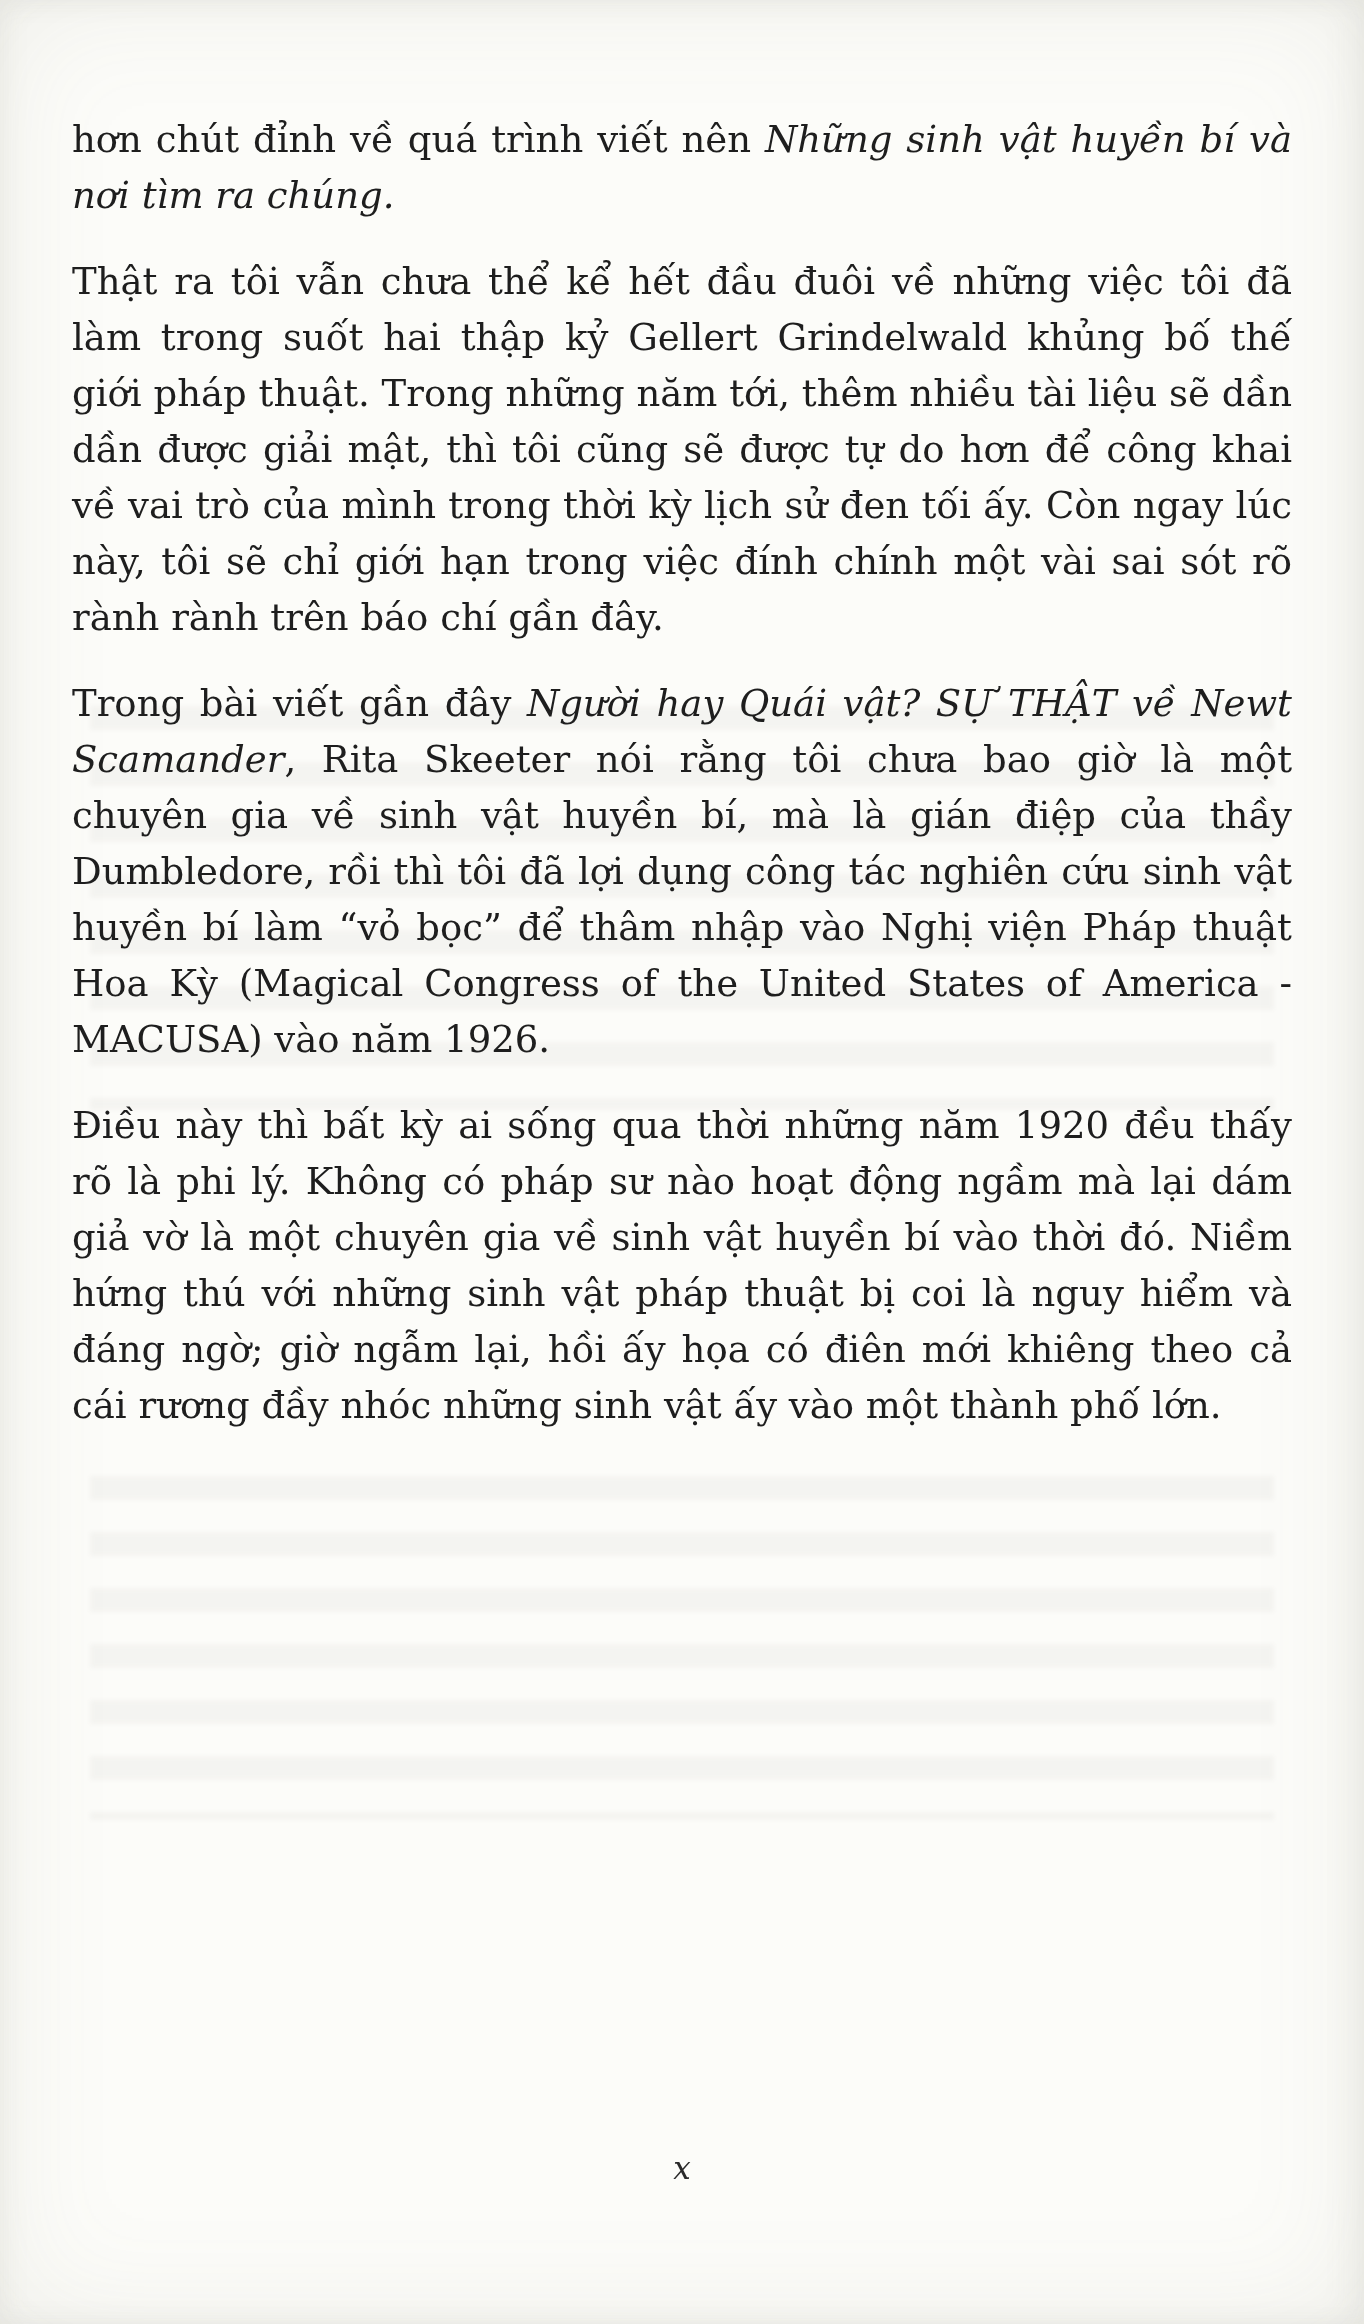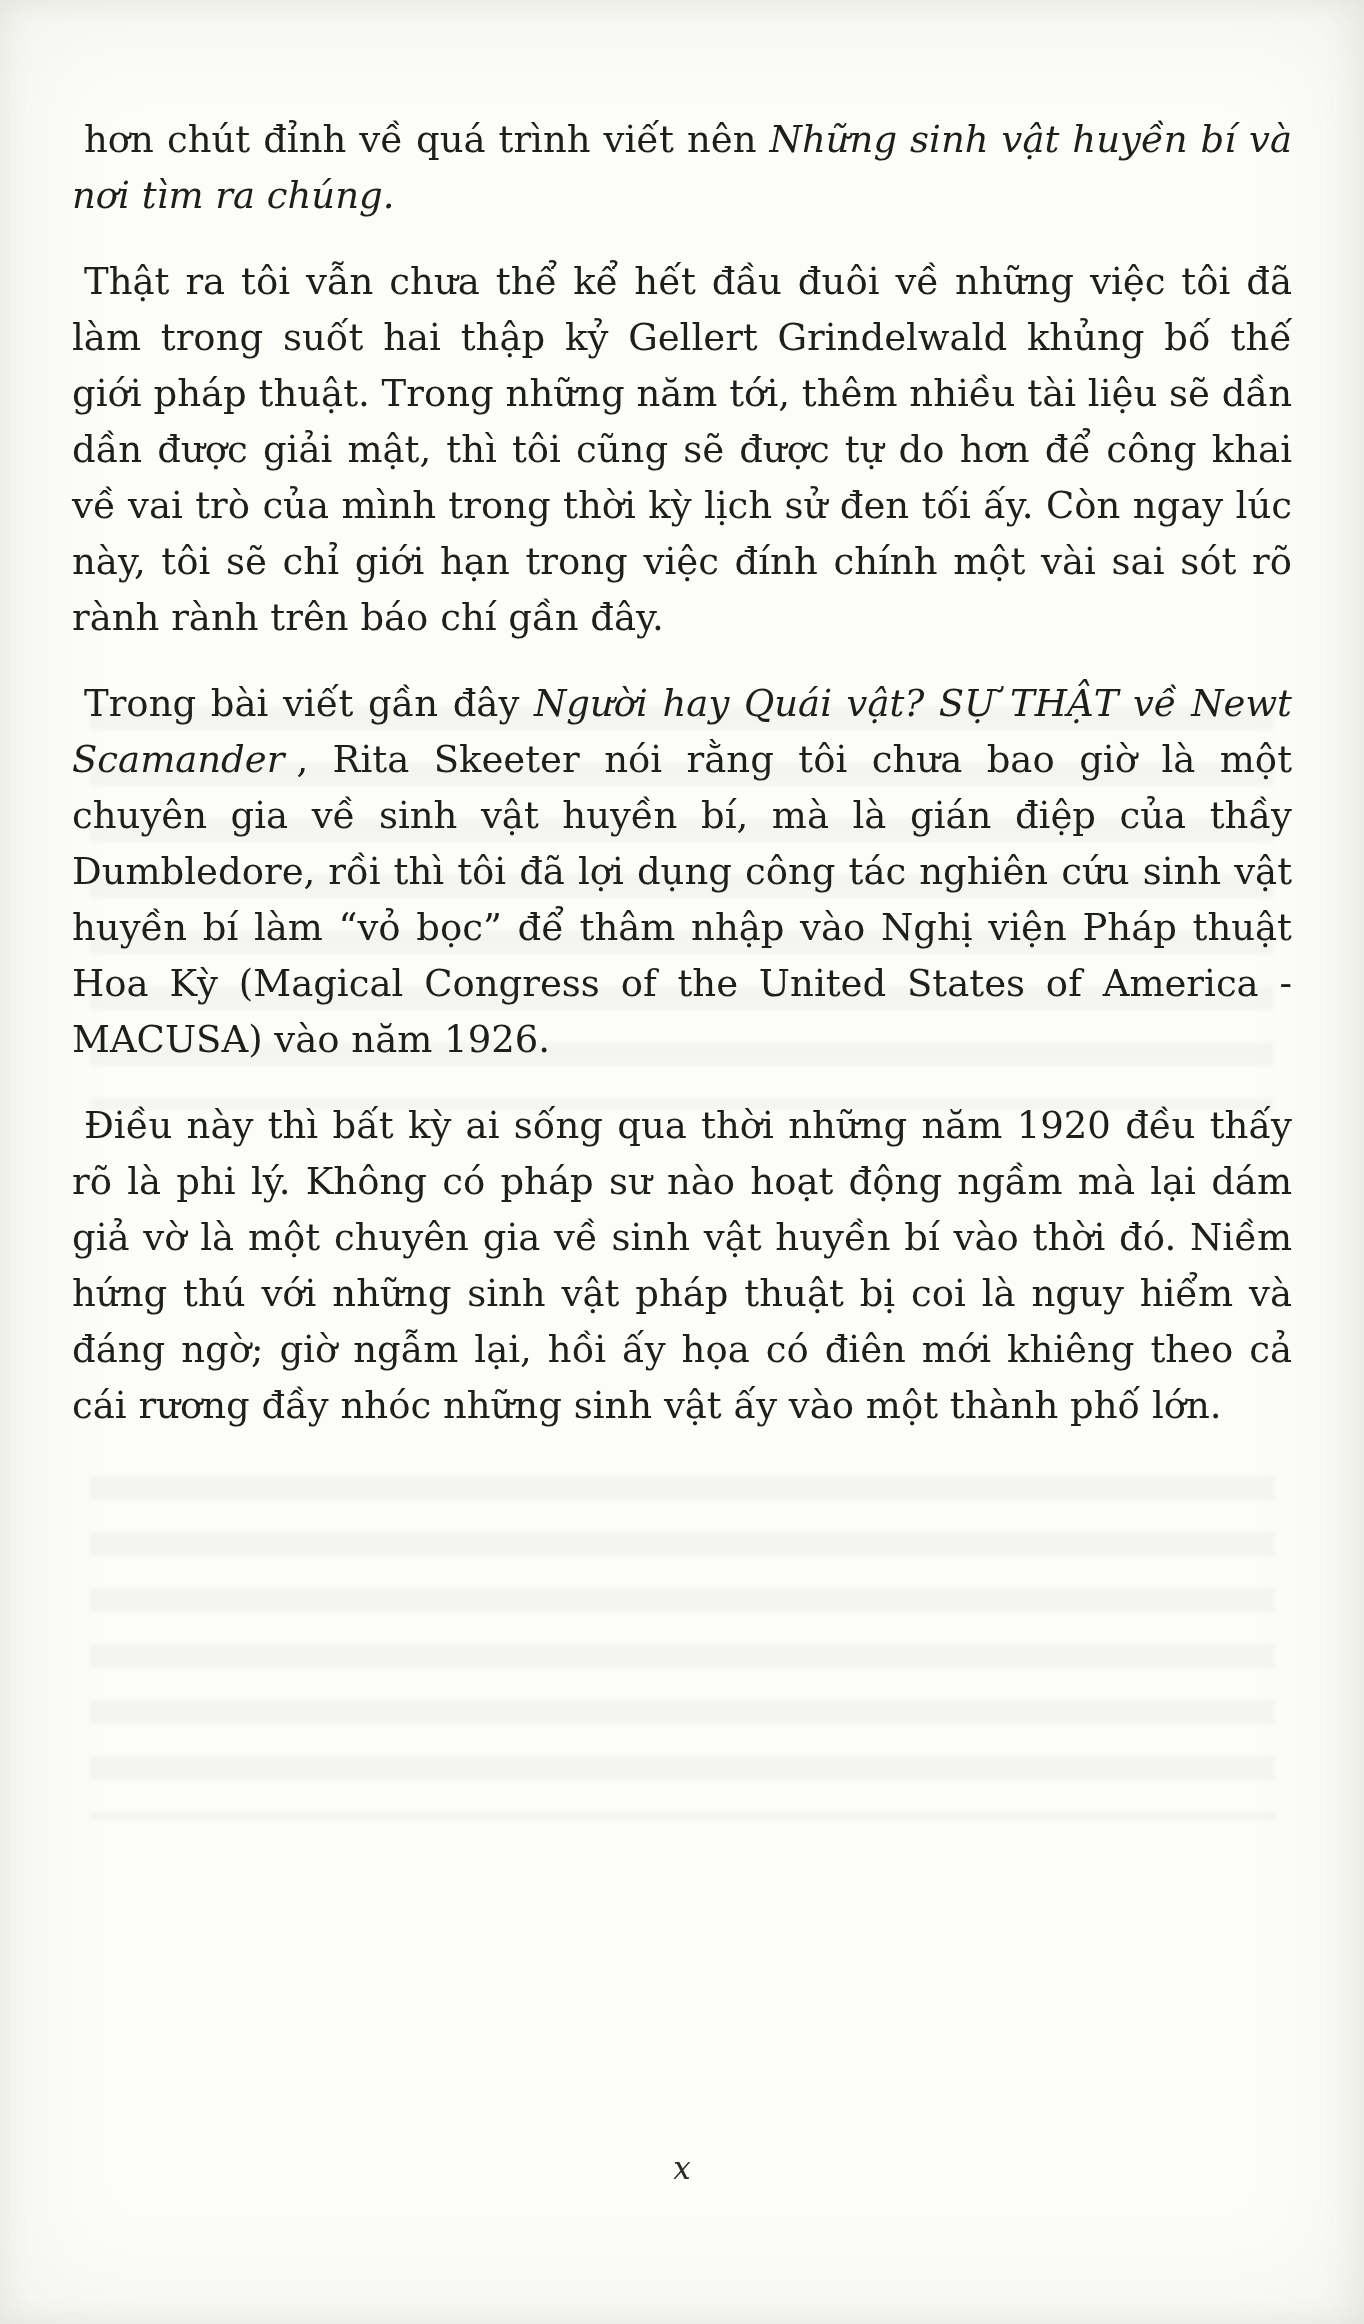--- a/index.html
+++ b/index.html
@@ -26,21 +26,21 @@
     left: 72px;
     width: 1220px;
     font-size: 37px;
     line-height: 56px;
     text-align: justify;
   }
   .text-block p {
     margin: 0 0 30px 0;
   }
   .seg-italic { font-style: italic; }
-  .seg-normal { font-style: normal; margin-left: 12px; }
+  .seg-normal { font-style: normal; }
 
   
   .showthrough {
     position: absolute;
     left: 90px;
     right: 90px;
     pointer-events: none;
     opacity: 0.05;
     filter: blur(2px);
     background: repeating-linear-gradient(

